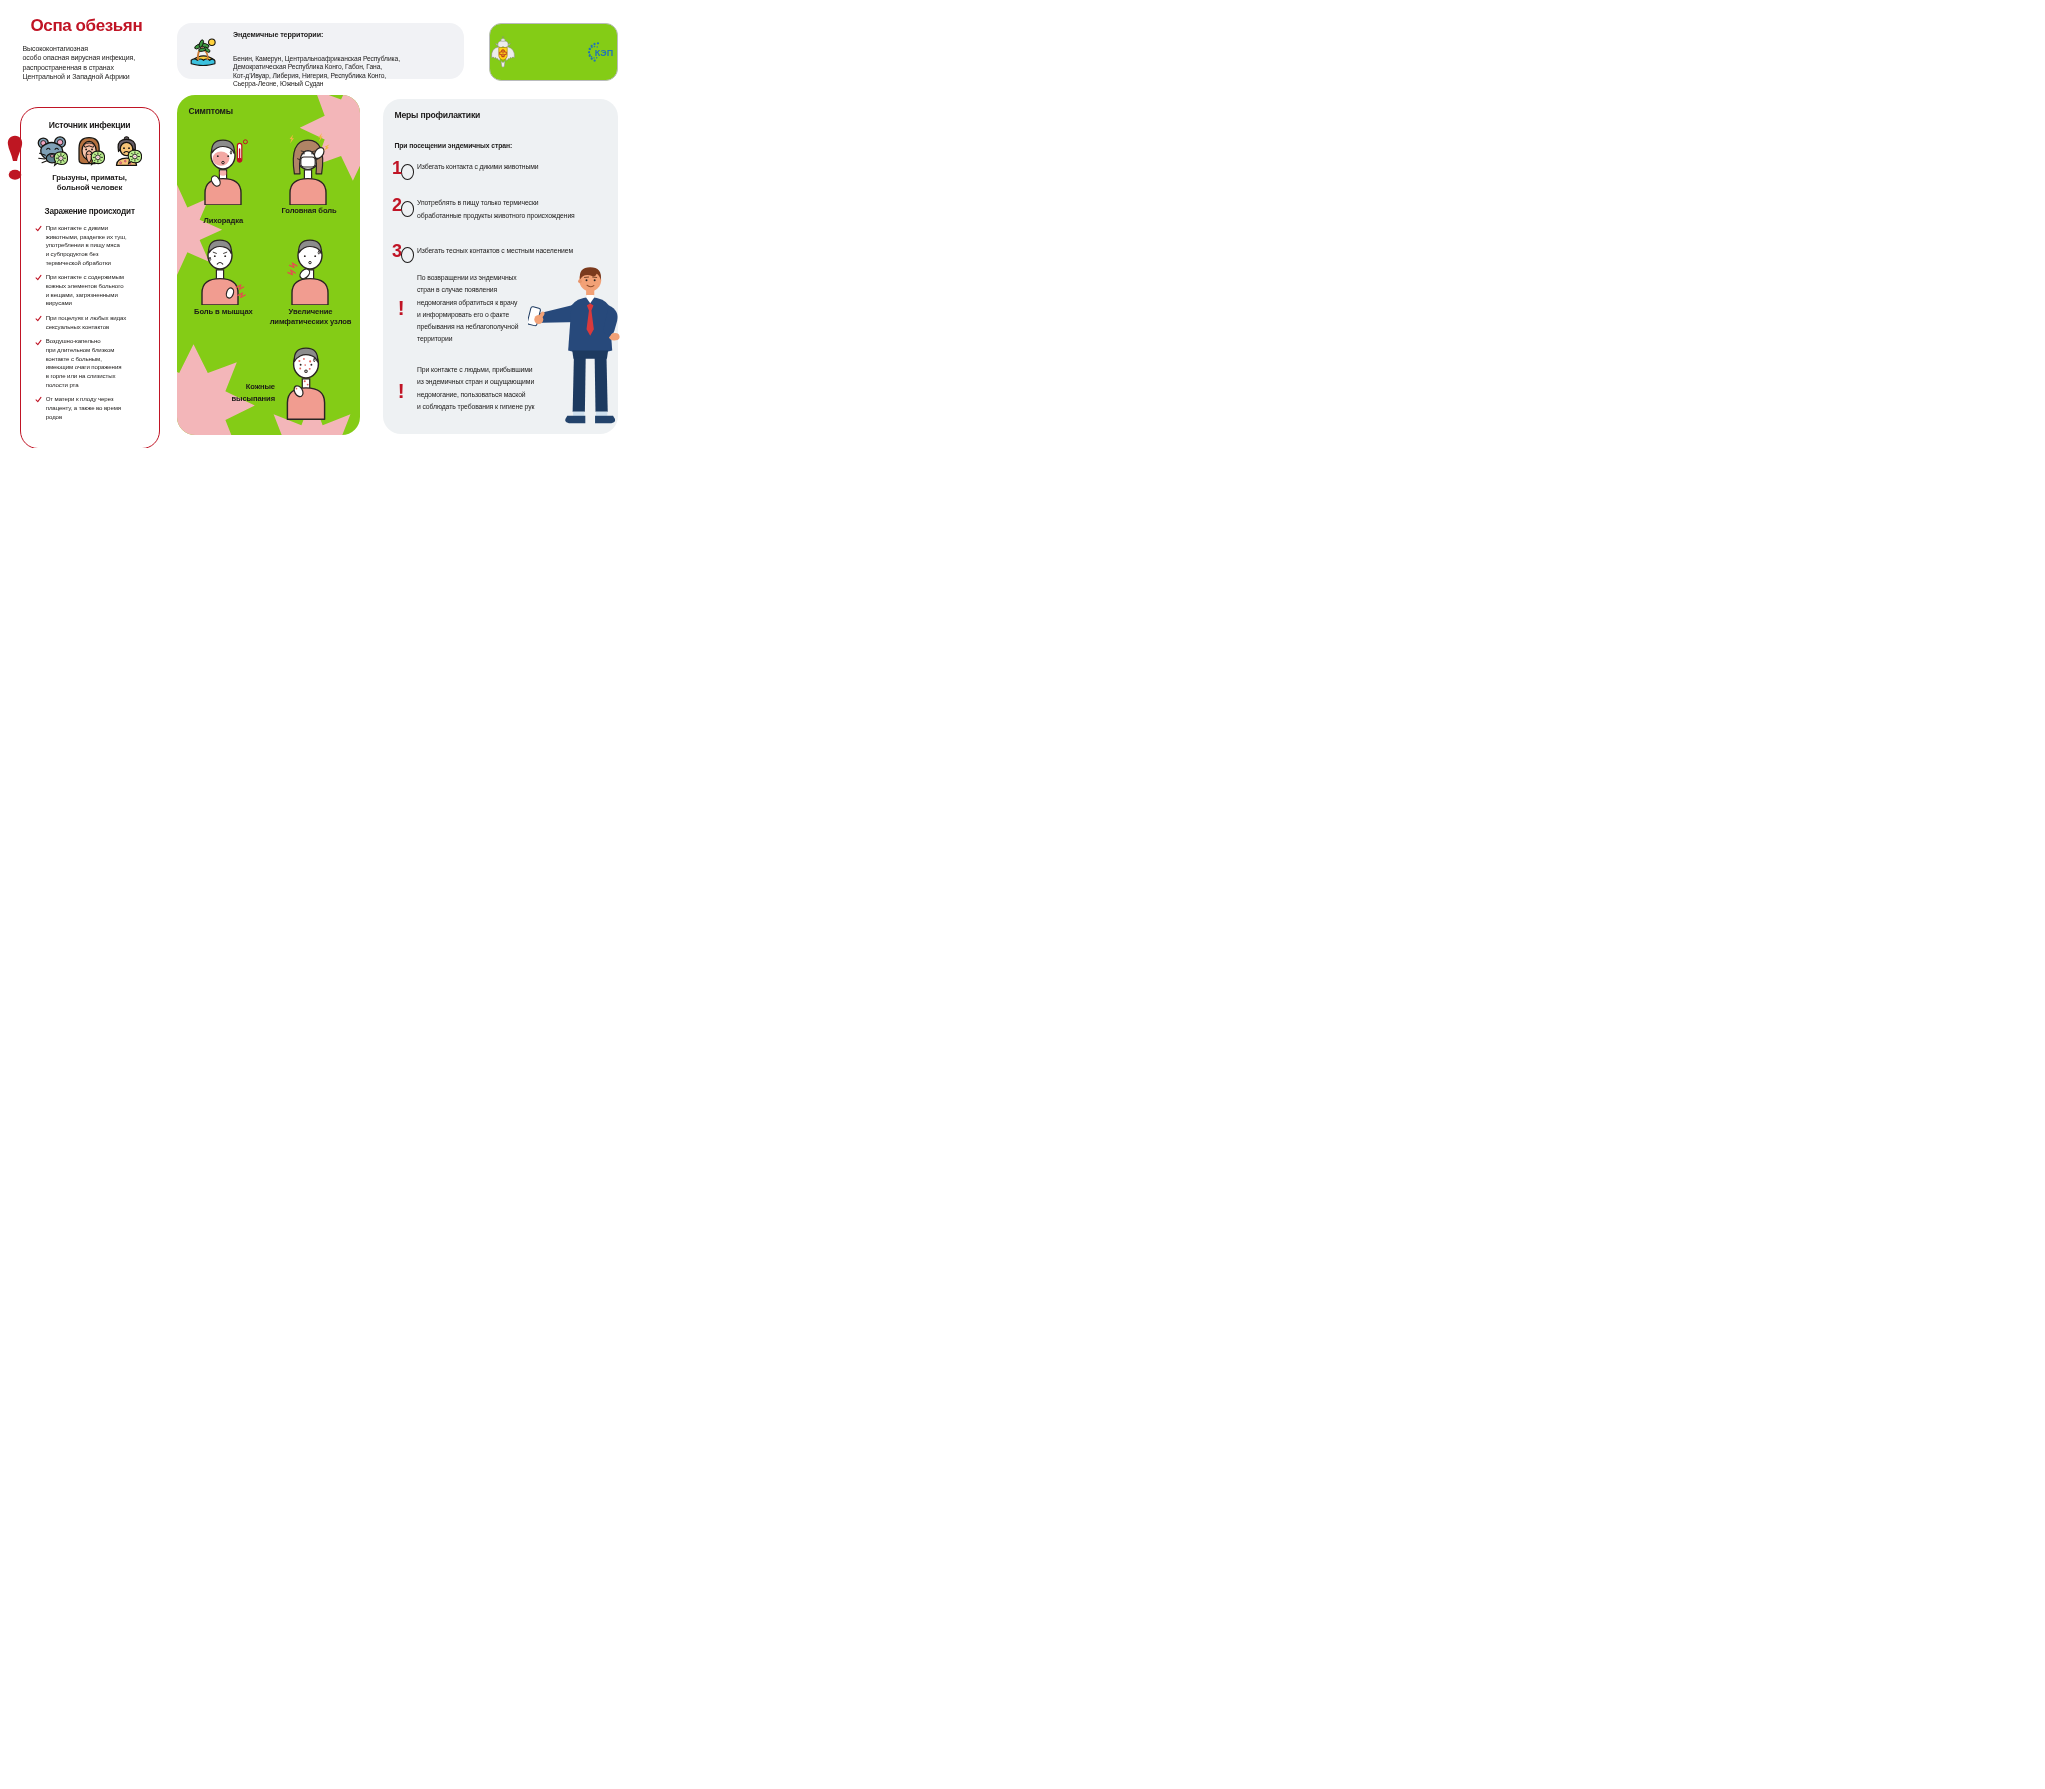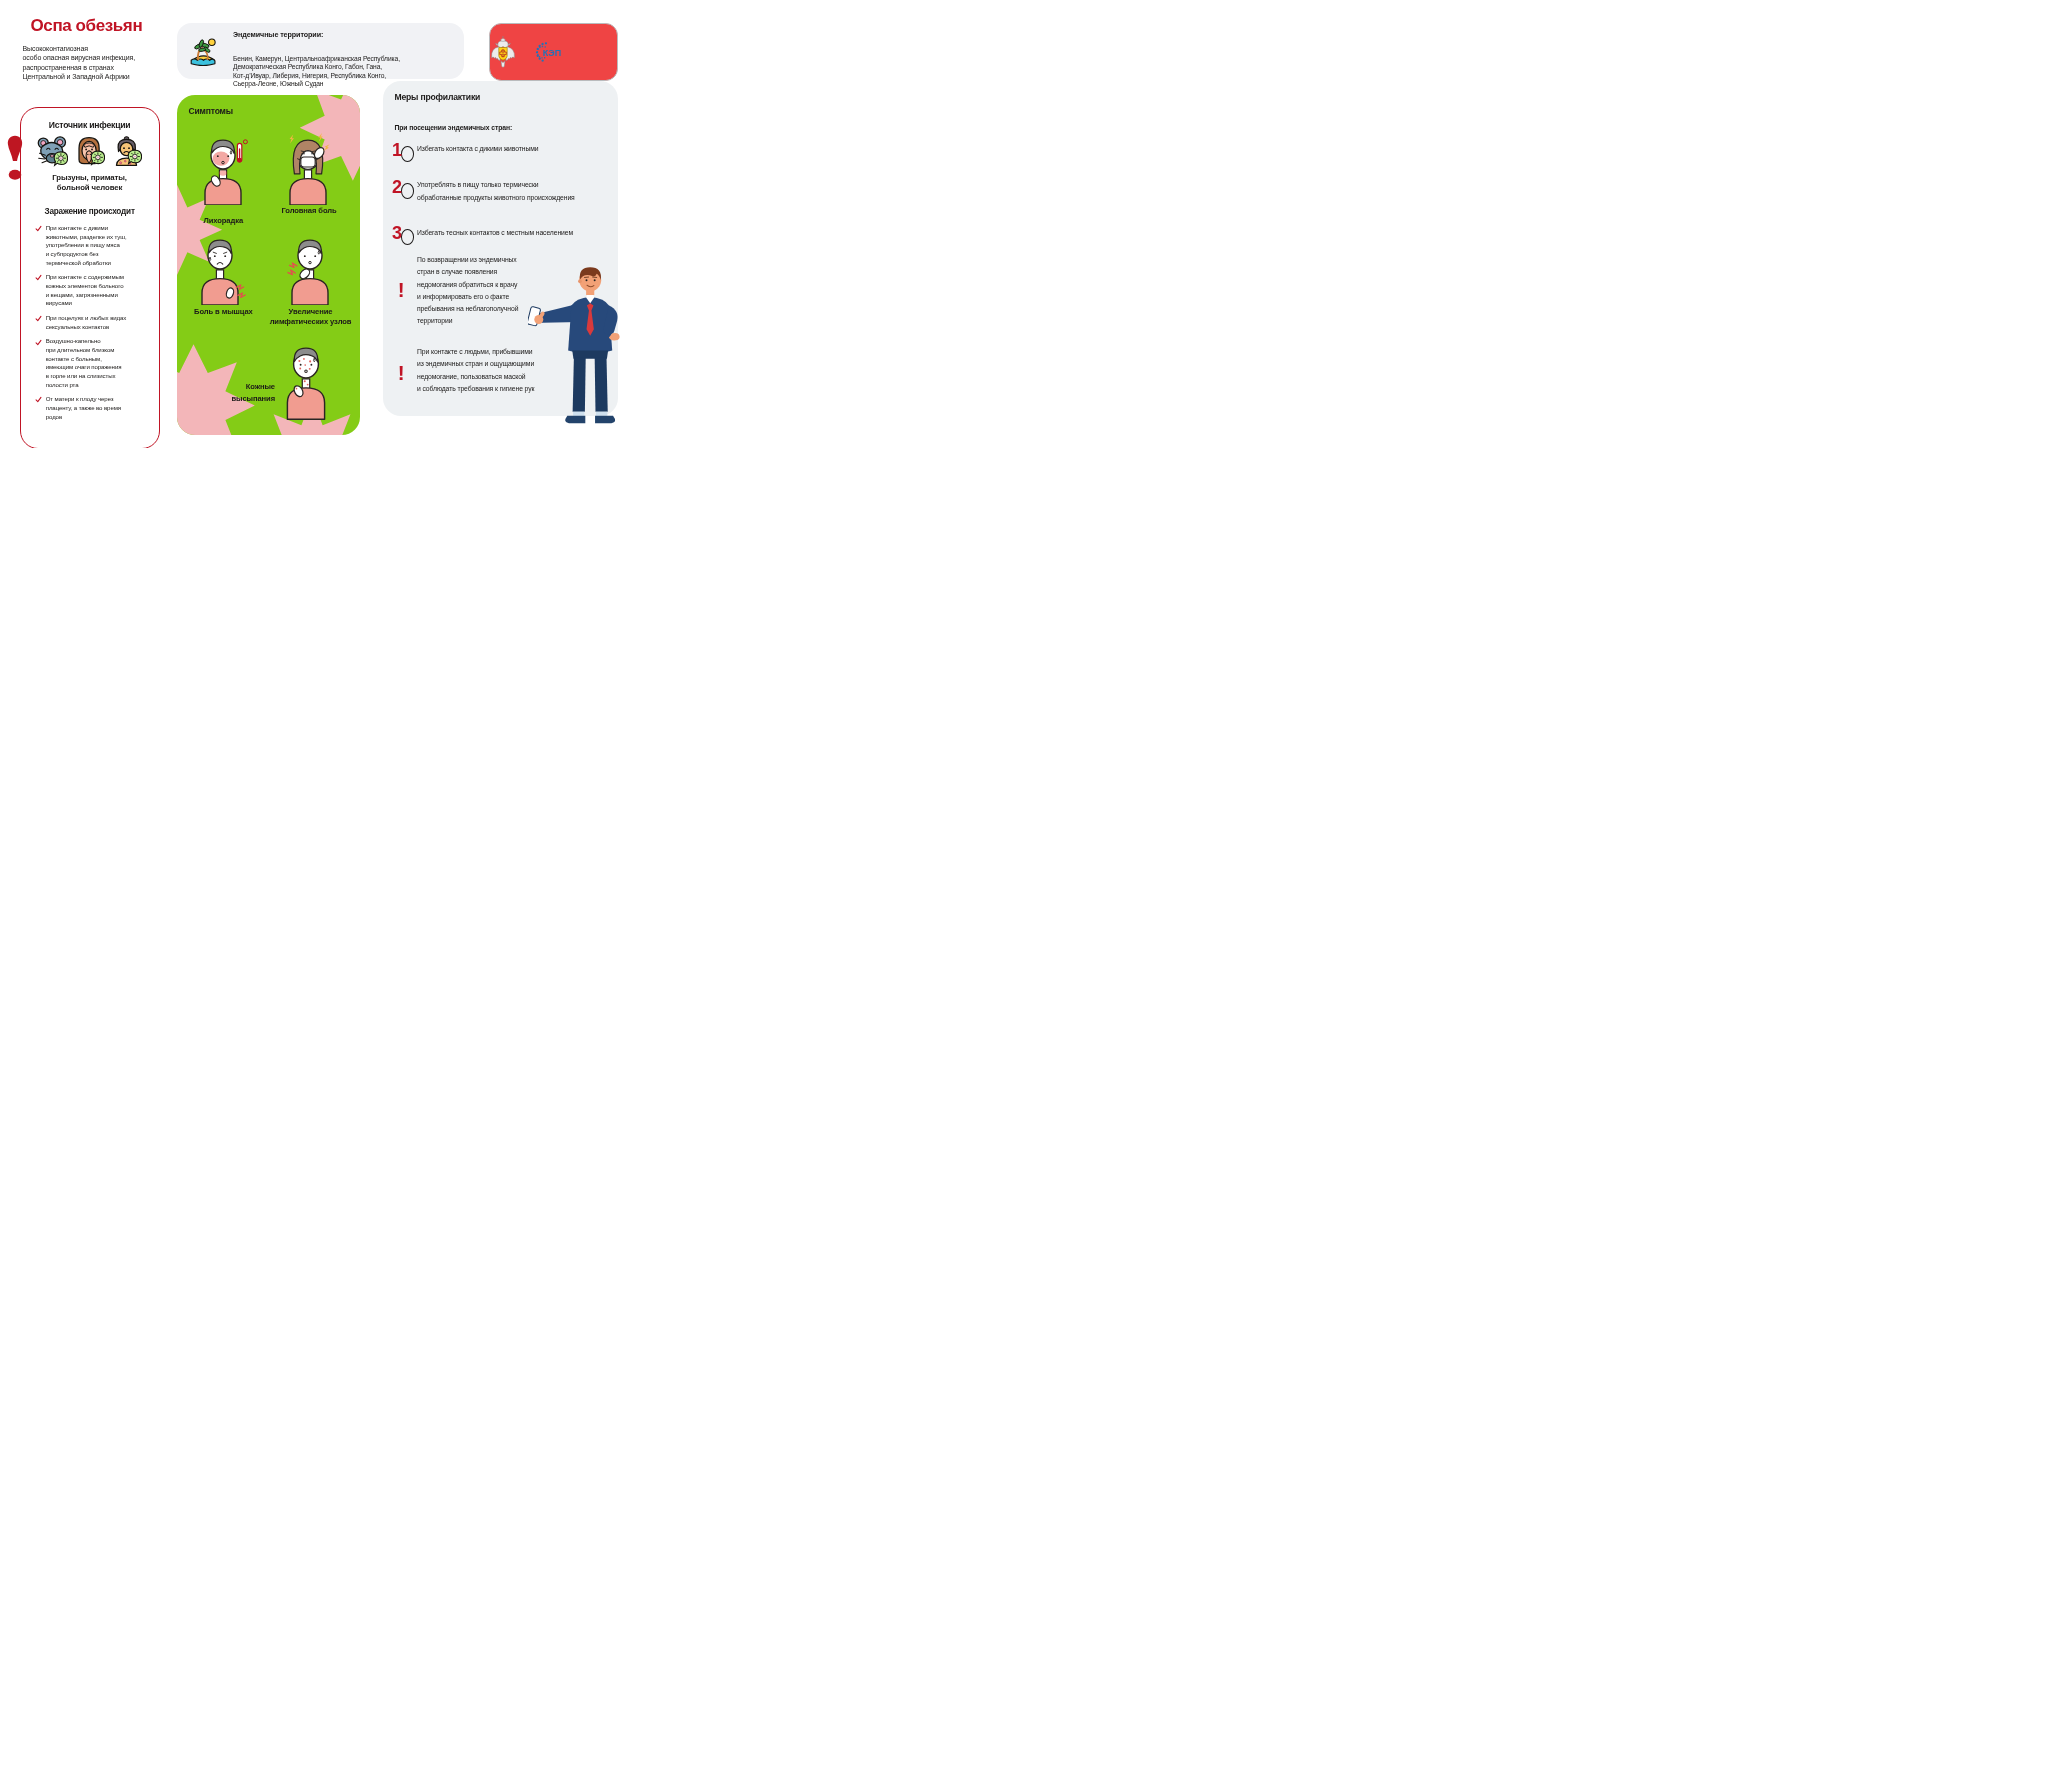--- a/index.html
+++ b/index.html
@@ -11,21 +11,21 @@
   
   .main-title{left:22.5px;top:16.4px;font-size:17px;font-weight:800;color:#C01425;letter-spacing:-0.4px;margin-left:8px;}
   .main-subtitle{left:22.5px;top:44px;font-size:7px;line-height:1.33;letter-spacing:-0.1px;font-weight:500;}
 
   .endemic-box{left:177px;top:23px;width:287px;height:56px;background:#F1F2F5;border-radius:14.7px;}
   .endemic-palm{left:12.3px;top:14px;width:29px;height:29px;}
   .endemic-text{left:56px;top:6.5px;width:225px;}
   .endemic-title{font-size:7.2px;font-weight:800;letter-spacing:-0.1px;margin-bottom:16px;}
   .endemic-countries{font-size:6.7px;line-height:1.29;letter-spacing:-0.1px;font-weight:500;}
 
-  .logo-box{left:489px;top:23px;width:127px;height:56px;background:#ef4444;border:0.8px solid #B9BBBD;border-radius:12.3px;display:flex;align-items:center;justify-content:flex-start;gap:10.6px;}
+  .logo-box{left:489px;top:23px;width:127px;height:56px;background:#84cc16;border:0.8px solid #B9BBBD;border-radius:12.3px;display:flex;align-items:center;justify-content:space-between;gap:10.6px;}
 
   
   .source-card{left:19.6px;top:95px;width:138px;height:340px;background:#fff;border:0.8px solid #C01425;border-radius:18px;margin-top:12px;}
   .source-title{left:0;top:12.3px;width:100%;text-align:center;font-size:8.6px;font-weight:800;letter-spacing:-0.2px;}
   .source-icons{left:0;top:28px;width:100%;display:flex;justify-content:center;gap:5.7px;}
   .source-icons svg{width:31px;height:31px;}
   .source-hosts{left:0;top:65px;width:100%;text-align:center;font-size:7.8px;font-weight:800;line-height:1.32;letter-spacing:-0.1px;}
   .infection-title{left:0;top:99px;width:100%;text-align:center;font-size:8.2px;font-weight:800;letter-spacing:-0.2px;}
   .check-list{left:14px;top:116px;width:119px;display:flex;flex-direction:column;gap:6.1px;}
   .check-item{display:flex;gap:4.1px;align-items:flex-start;}
@@ -34,21 +34,21 @@
   .big-excl{left:5.7px;top:135px;width:18px;height:47px;z-index:4;}
 
   
   .symptoms-card{left:177px;top:95px;width:183px;height:340px;background:#84cc16;border-radius:18px;overflow:hidden;}
   .splats{left:0;top:0;width:183px;height:340px;}
   .symptoms-title{left:11.5px;top:10.6px;font-size:8.6px;font-weight:800;letter-spacing:-0.2px;z-index:2;}
   .fig{position:absolute;z-index:2;}
   .sym-caption{position:absolute;z-index:2;font-size:7.6px;font-weight:800;text-align:center;line-height:1.32;letter-spacing:-0.1px;}
 
   
-  .prevention-card{left:383px;top:81px;width:235px;height:335px;background:#EEF1F3;border-radius:18px;}
+  .prevention-card{left:383px;top:99px;width:235px;height:335px;background:#EEF1F3;border-radius:18px;}
   .prev-title{left:11.5px;top:10.6px;font-size:8.6px;font-weight:800;letter-spacing:-0.2px;}
   .prev-subtitle{left:11.5px;top:43px;font-size:6.8px;font-weight:800;letter-spacing:-0.1px;}
   .num-wrap{position:absolute;width:24.5px;height:24.5px;}
   .num-ring{position:absolute;left:9px;top:5.3px;width:11px;height:13.5px;border:0.7px solid #1c1a19;border-radius:50%;}
   .num-digit{position:absolute;left:0;top:0;font-size:18px;line-height:1;font-weight:800;color:#C01425;}
   .num-text{position:absolute;font-size:6.8px;line-height:13px;letter-spacing:-0.1px;font-weight:500;}
   .warn-mark{position:absolute;font-size:20.5px;font-weight:800;color:#C01425;line-height:1;}
   .warn-text{position:absolute;font-size:6.8px;line-height:12.3px;letter-spacing:-0.1px;font-weight:500;}
   .man-illustration{left:528px;top:264px;width:95px;height:173px;z-index:5;}
 </style>

